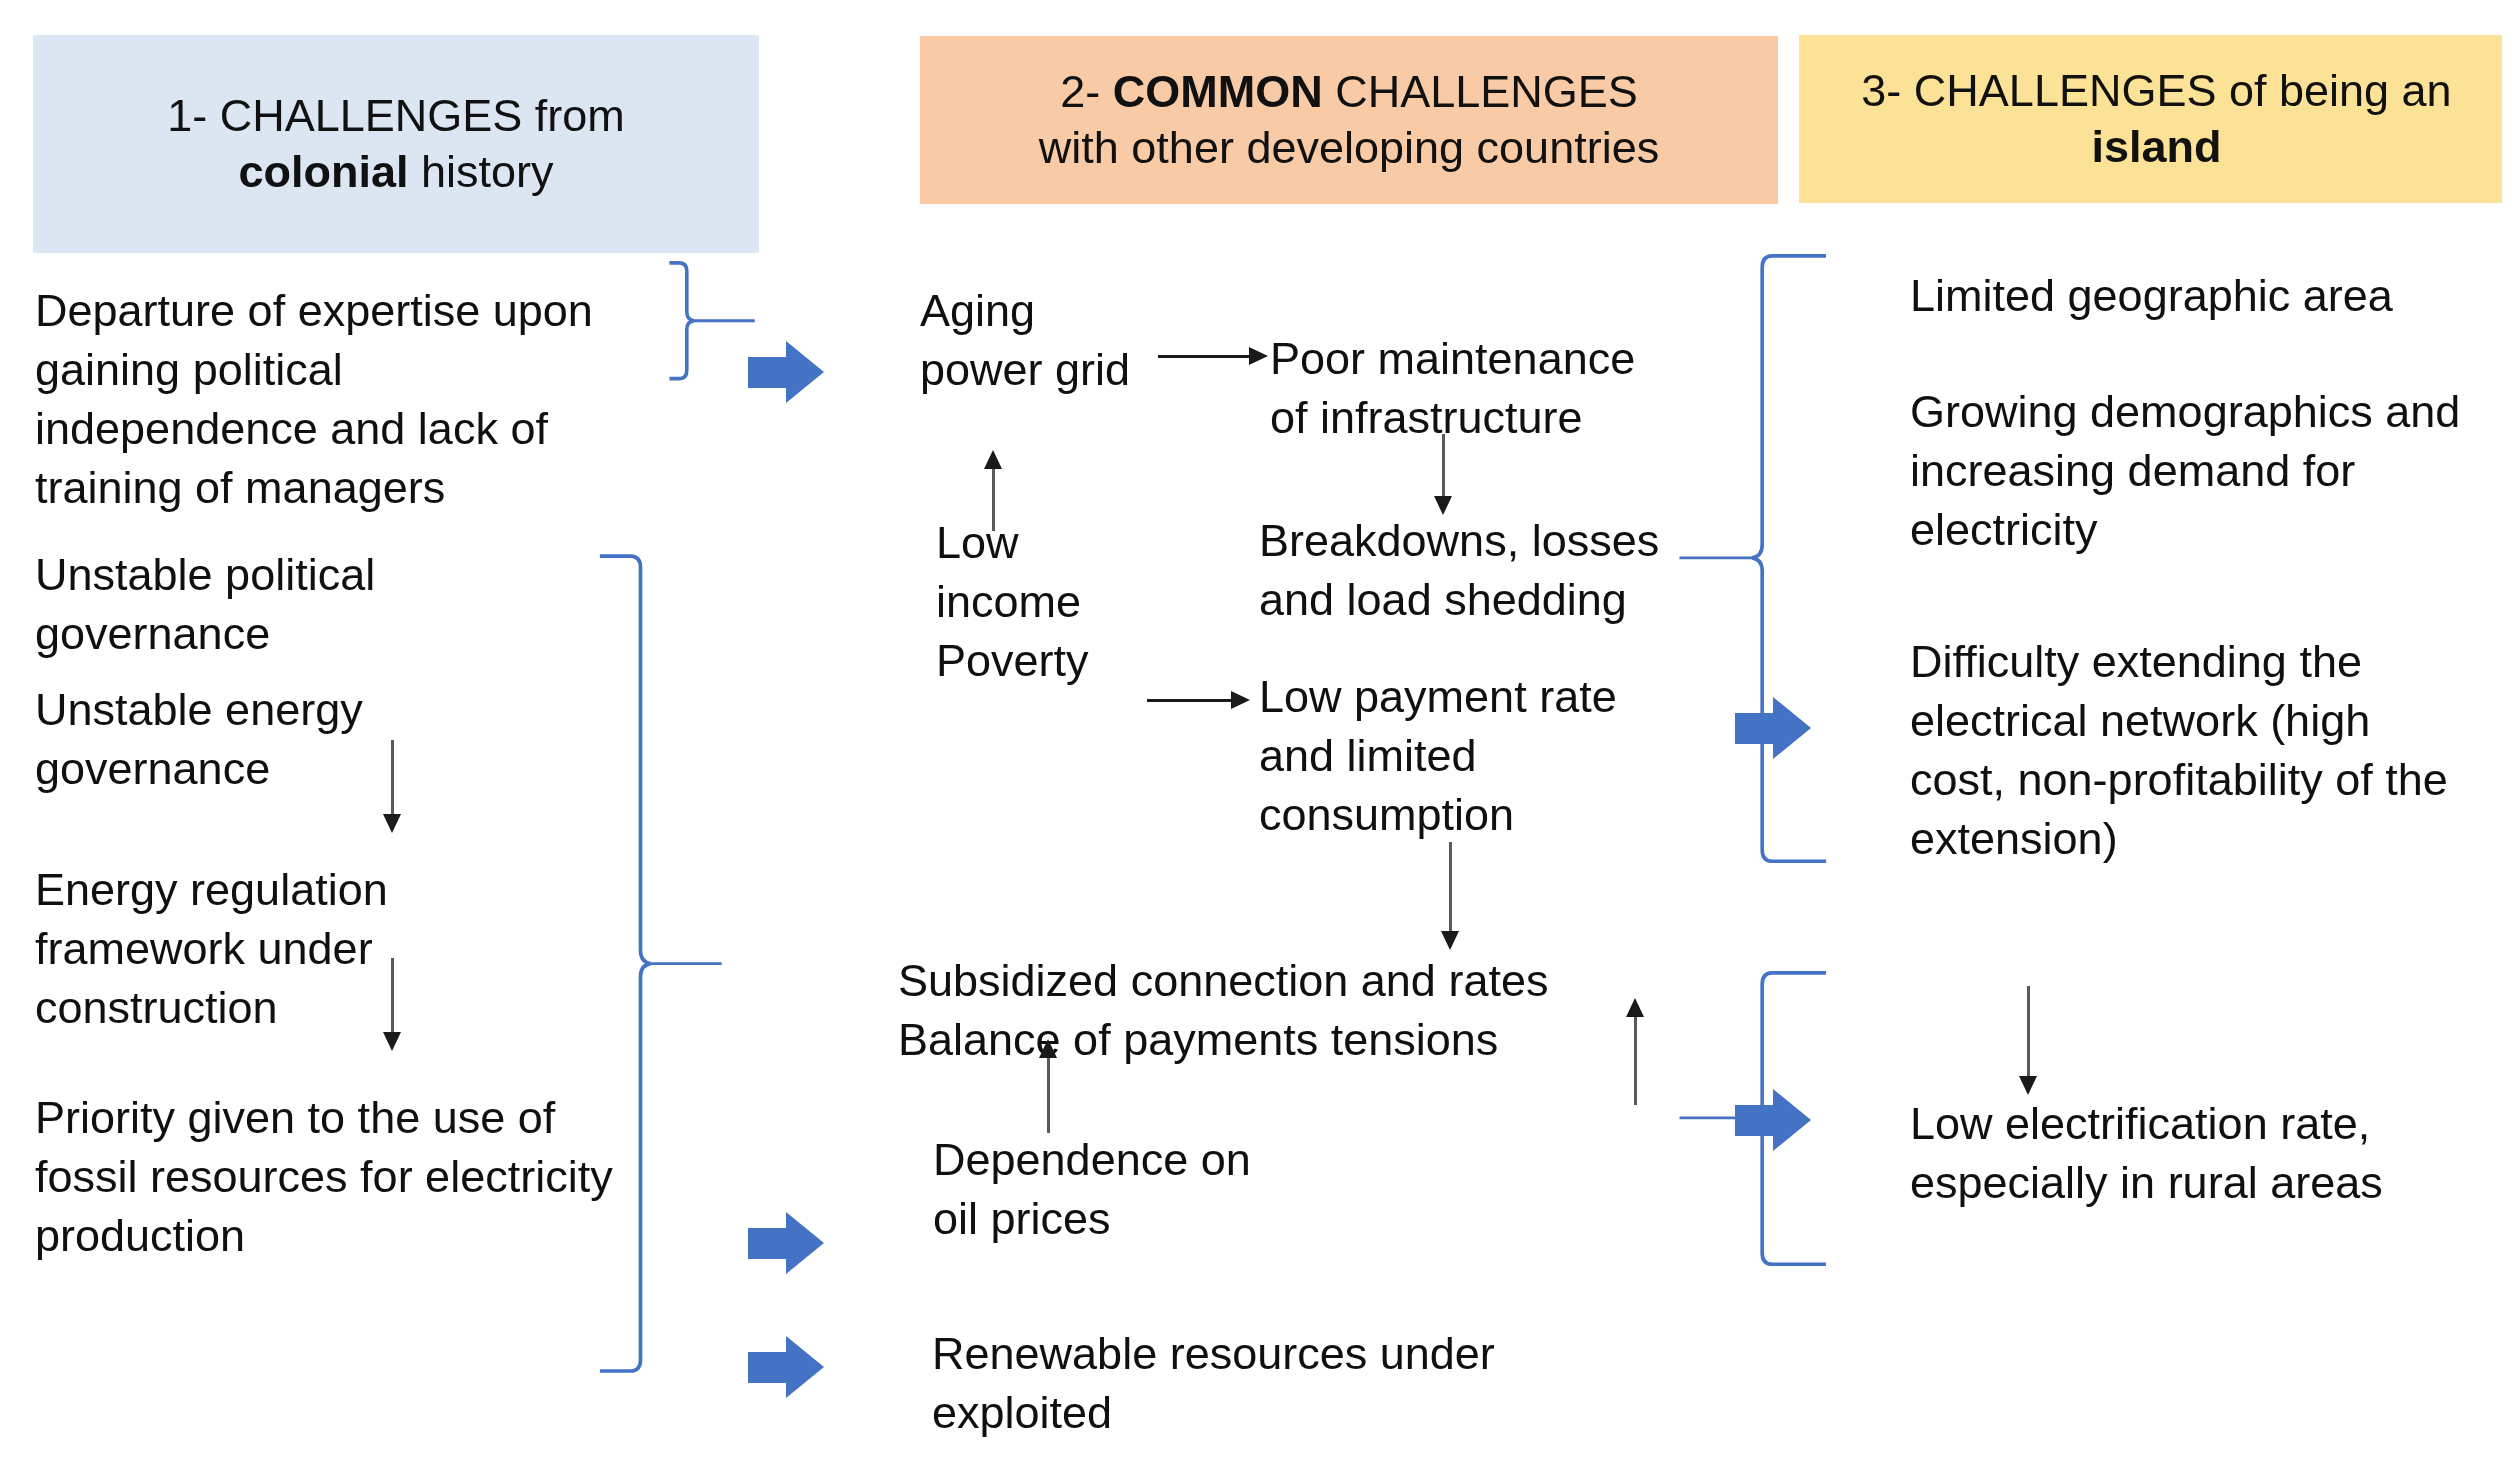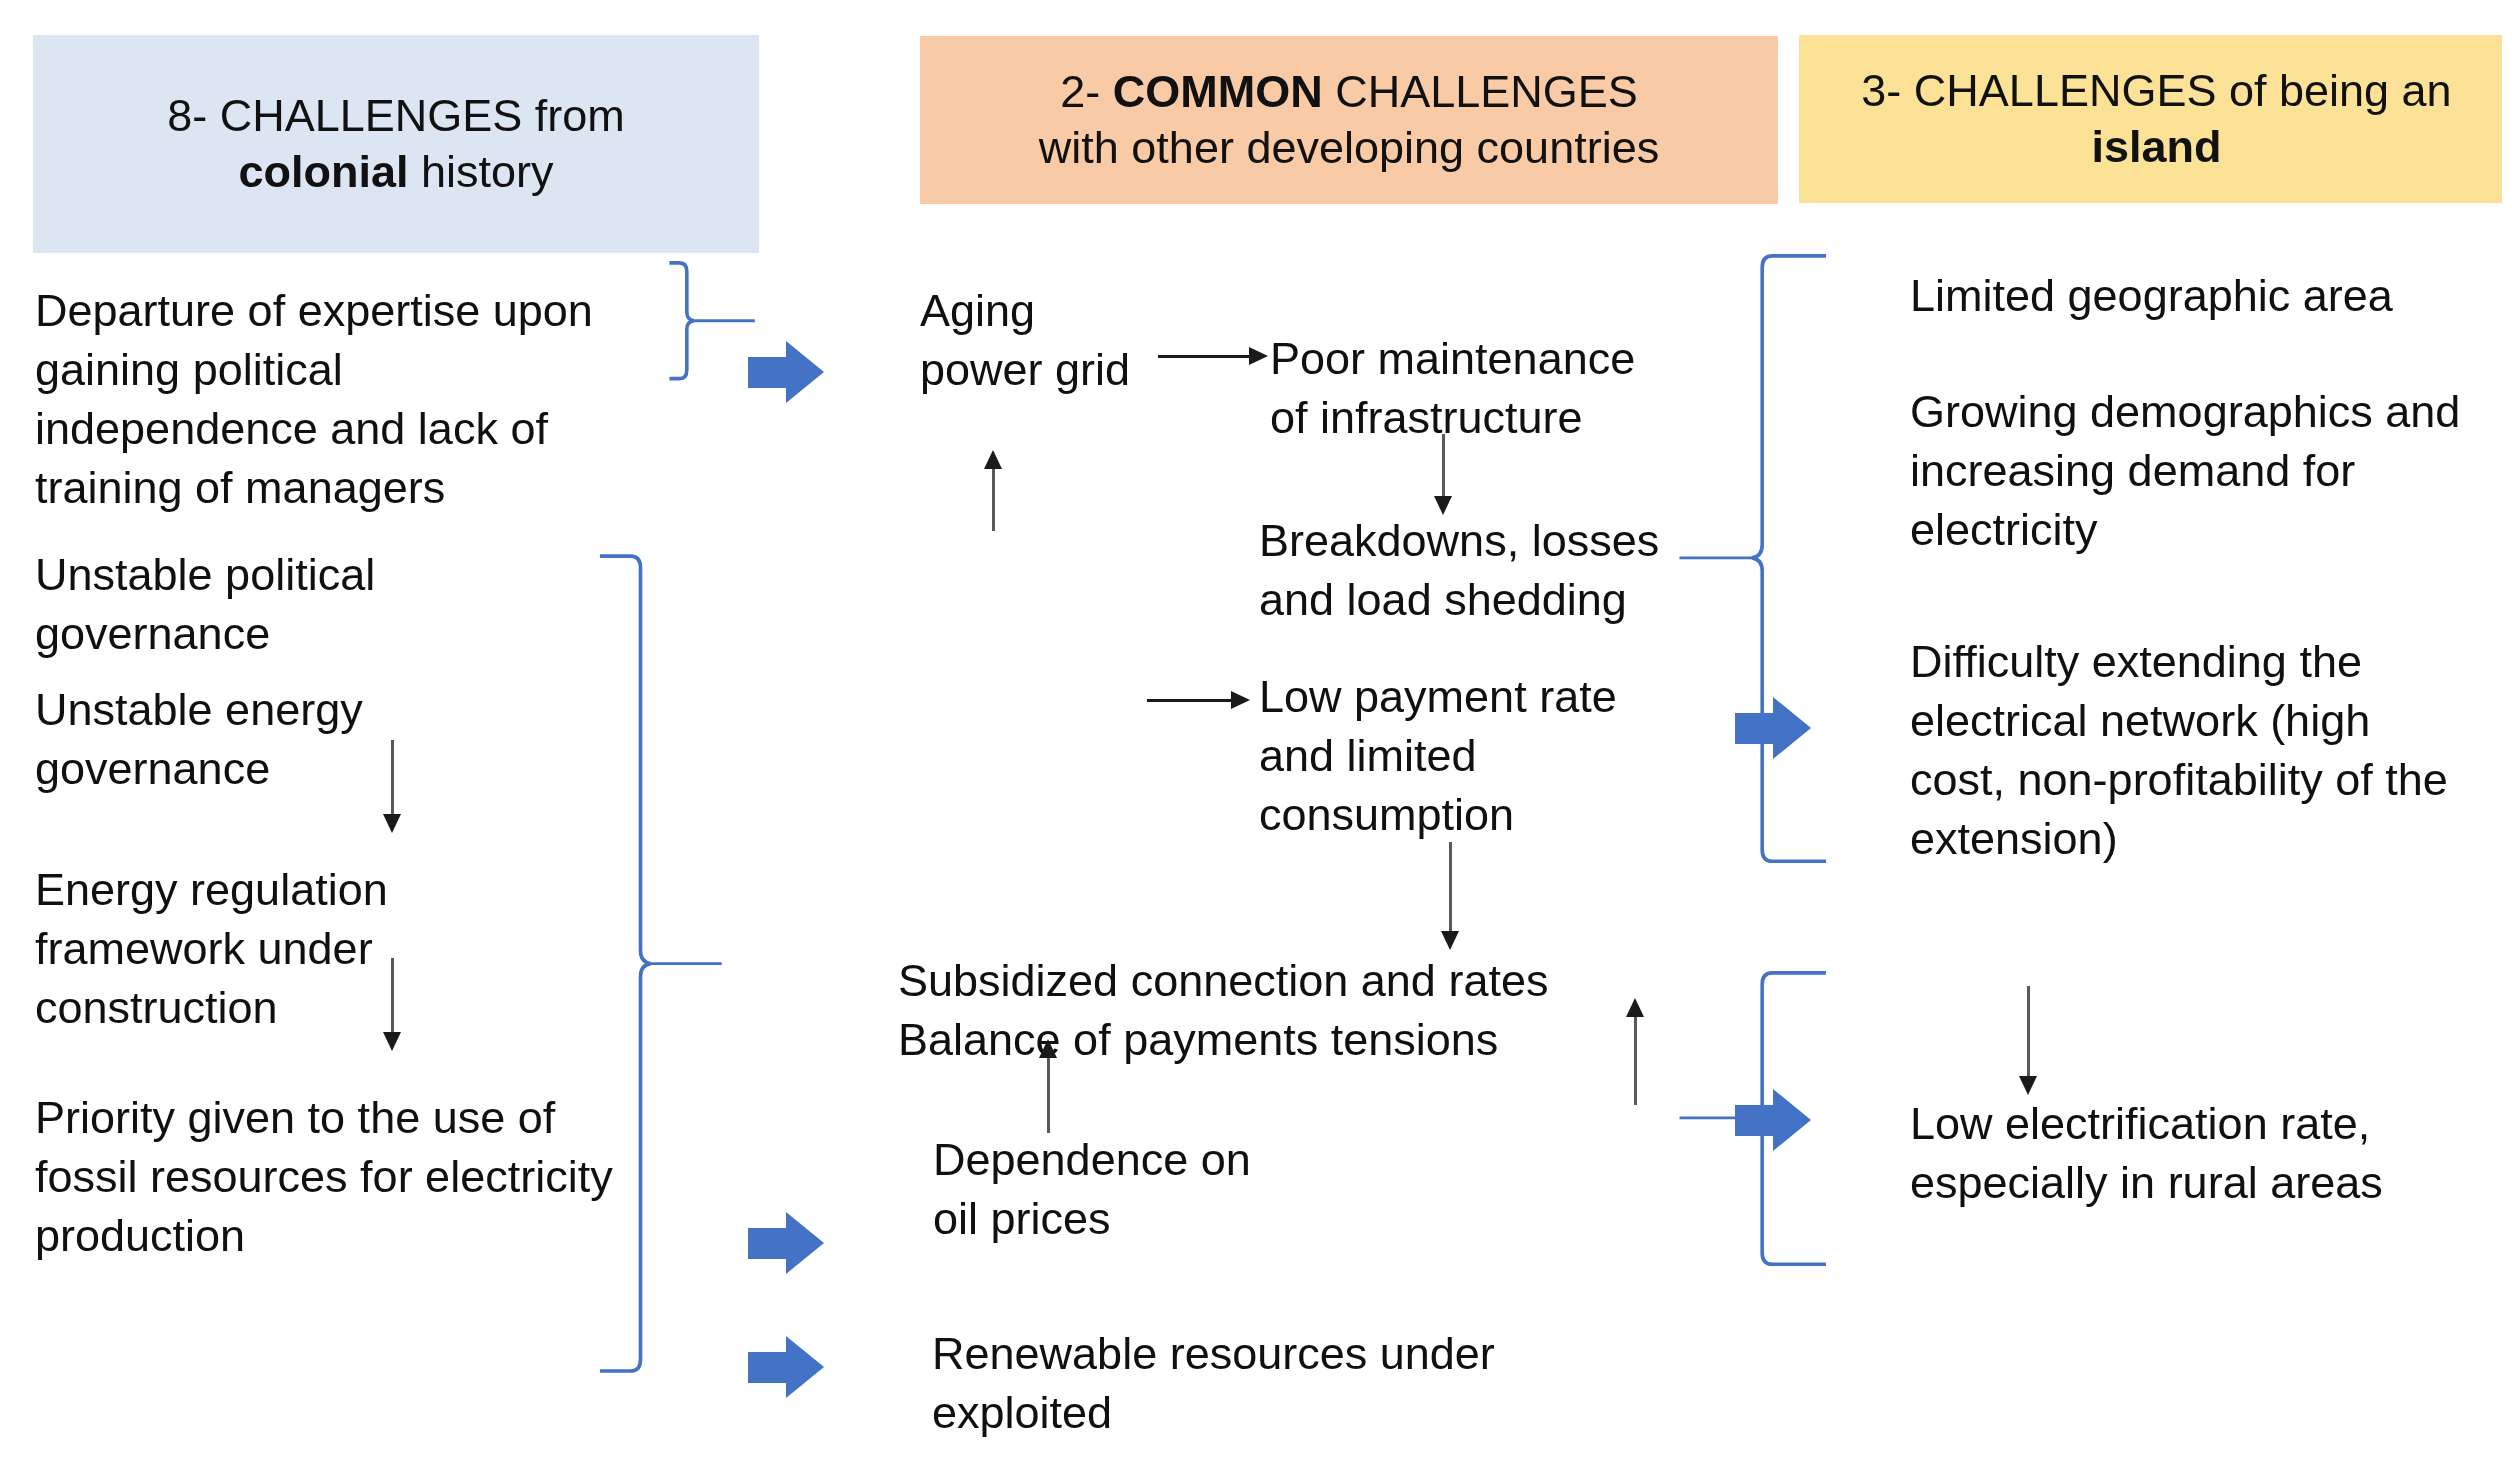--- a/index.html
+++ b/index.html
@@ -76,21 +76,21 @@
   .brace{position:absolute;}
   svg{display:block;overflow:visible;}
 </style>
 </head>
 <body>
 
 <div id="canvas">
 
   <div class="hdr" style="left:33px;top:35px;width:726px;height:218px;background:#DCE6F2;">
     <div class="inner">
-      <span>8- CHALLENGES from</span><br>
+      <span>1- CHALLENGES from</span><br>
       <b>colonial</b><span> history</span>
     </div>
   </div>
 
   <div class="hdr" style="left:920px;top:36px;width:858px;height:168px;background:#F8CBA6;">
     <div class="inner">
       <span>2- </span><b>COMMON</b><span style="white-space:pre-line"> CHALLENGES
 with other developing countries</span>
     </div>
   </div>
@@ -120,20 +120,23 @@
   <div class="blk" style="left:35px;top:1089px;width:639px;">Priority given to the use of
 fossil resources for electricity
 production</div>
 
   <div class="blk" style="left:920px;top:282px;width:305px;">Aging
 power grid</div>
 
   <div class="blk" style="left:1270px;top:330px;width:406px;">Poor maintenance
 of infrastructure</div>
 
+  <div class="blk" style="left:936px;top:514px;width:240px;">Low
+income
+Poverty</div>
 
   <div class="blk" style="left:1259px;top:512px;width:421px;">Breakdowns, losses
 and load shedding</div>
 
   <div class="blk" style="left:1259px;top:668px;width:406px;">Low payment rate
 and limited
 consumption</div>
 
   <div class="blk" style="left:898px;top:952px;width:726px;">Subsidized connection and rates
 Balance of payments tensions</div>

